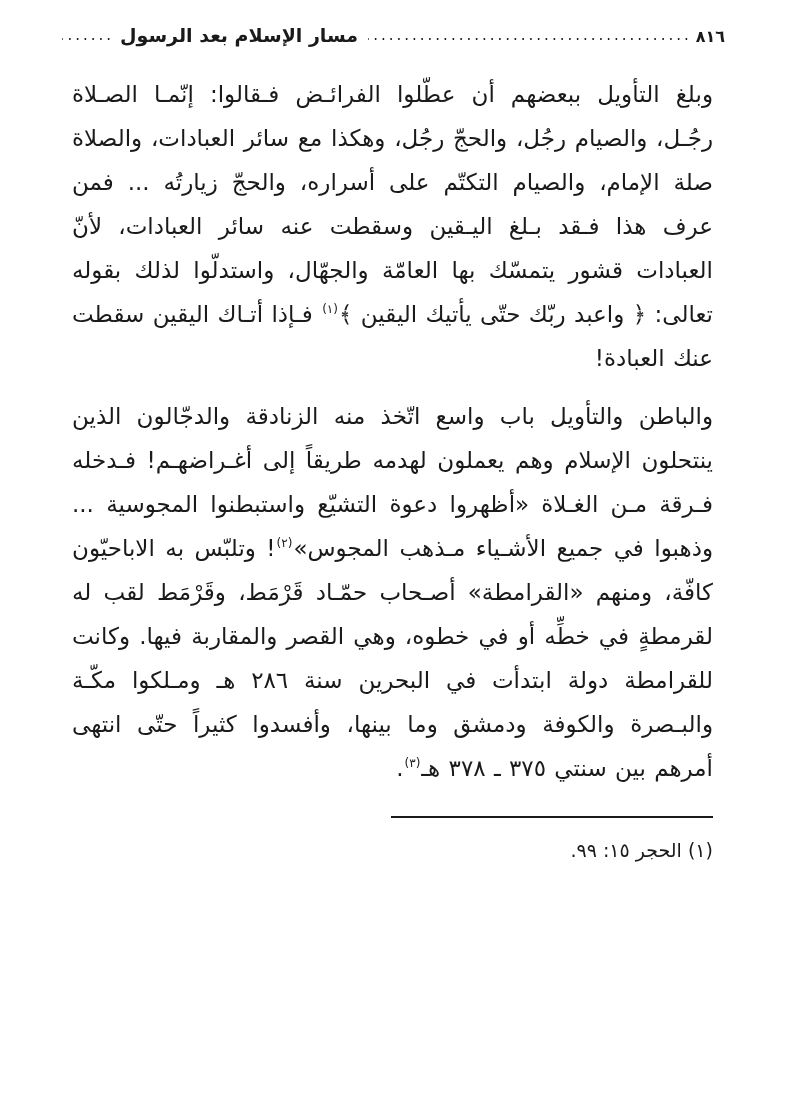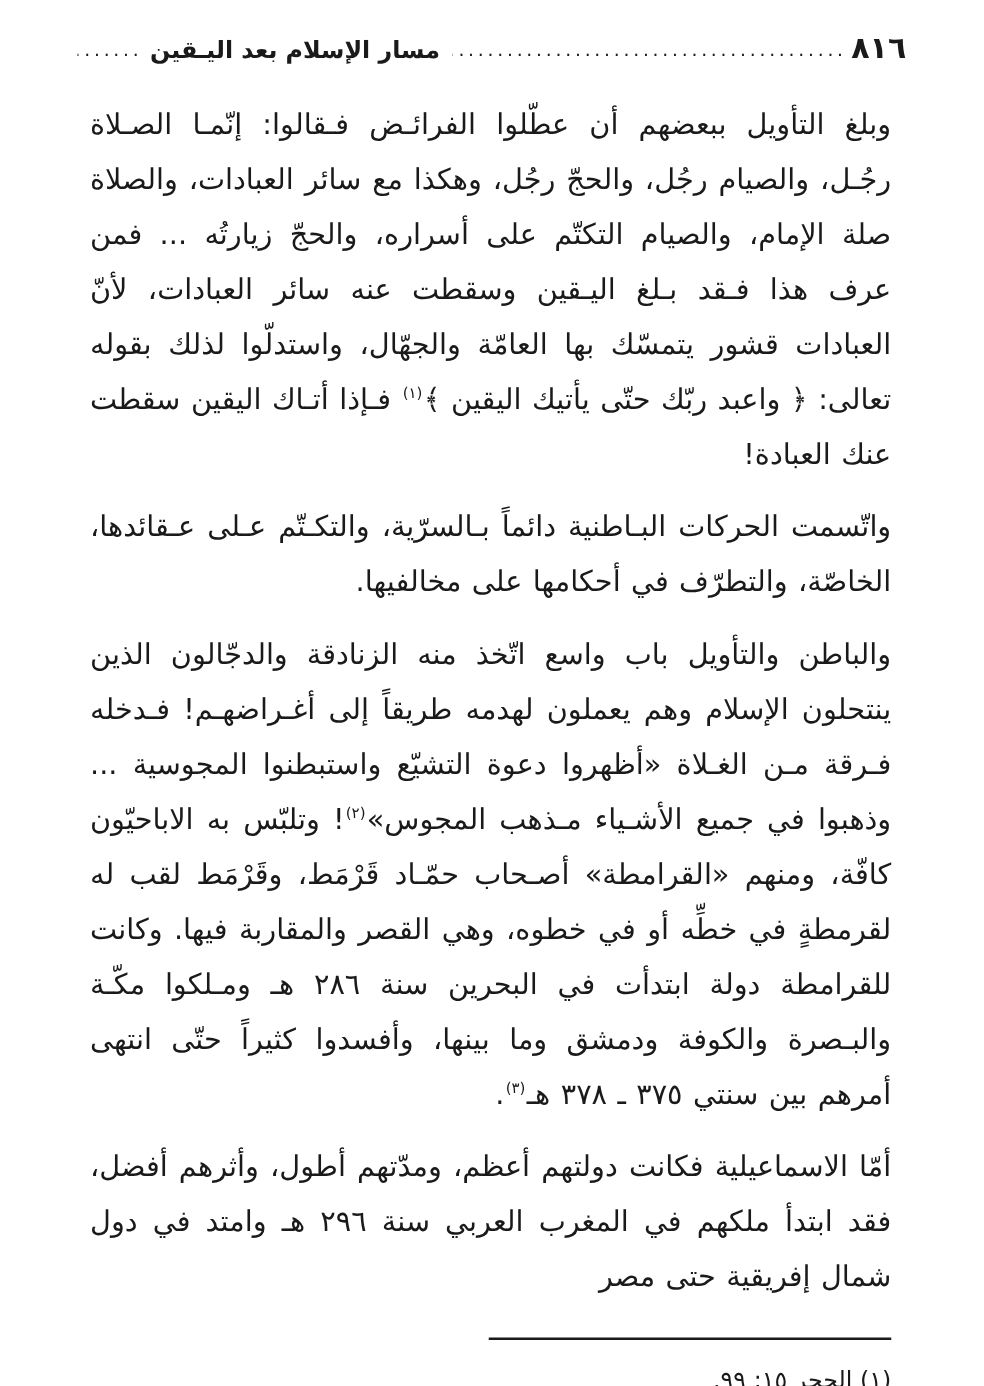--- a/index.html
+++ b/index.html
@@ -25,21 +25,21 @@
   
   .header {
     display: flex;
     align-items: baseline;
     font-weight: bold;
     font-size: 19px;
     margin: 0 2px 26px 2px;
     white-space: nowrap;
   }
   .page-number {
-    font-size: 24px;
+    font-size: 16px;
     letter-spacing: 1px;
     padding-left: 4px;
   }
   .leader {
     flex: 1 1 auto;
     overflow: hidden;
     font-weight: normal;
     font-size: 15px;
     letter-spacing: 3px;
     color: #1d1d1d;
@@ -98,41 +98,35 @@
   }
 </style>
 </head>
 <body>
 
 <div class="page">
 
   <div class="header">
     <span class="page-number">٨١٦</span>
     <span class="leader">......................................................................</span>
-    <span class="header-title">مسار الإسلام بعد اليـقين</span>
+    <span class="header-title">مسار الإسلام بعد الرسول</span>
     <span class="leader-left">........</span>
   </div>
 
   <div class="body-text">
 
     <p class="para">
       <span>وبلغ التأويل ببعضهم أن عطّلوا الفرائـض فـقالوا: إنّمـا الصـلاة رجُـل، والصيام رجُل، والحجّ رجُل، وهكذا مع سائر العبادات، والصلاة صلة الإمام، والصيام التكتّم على أسراره، والحجّ زيارتُه ... فمن عرف هذا فـقد بـلغ اليـقين وسقطت عنه سائر العبادات، لأنّ العبادات قشور يتمسّك بها العامّة والجهّال، واستدلّوا لذلك بقوله تعالى: </span><span class="quran">﴿ واعبد ربّك حتّى يأتيك اليقين ﴾</span><sup class="fn-mark">(١)</sup><span> فـإذا أتـاك اليقين سقطت عنك العبادة!</span>
     </p>
 
-    <p class="para">
-      <span>واتّسمت الحركات البـاطنية دائماً بـالسرّية، والتكـتّم عـلى عـقائدها، الخاصّة، والتطرّف في أحكامها على مخالفيها.</span>
-    </p>
 
     <p class="para">
       <span>والباطن والتأويل باب واسع اتّخذ منه الزنادقة والدجّالون الذين ينتحلون الإسلام وهم يعملون لهدمه طريقاً إلى أغـراضهـم! فـدخله فـرقة مـن الغـلاة «أظهروا دعوة التشيّع واستبطنوا المجوسية ... وذهبوا في جميع الأشـياء مـذهب المجوس»</span><sup class="fn-mark">(٢)</sup><span>! وتلبّس به الاباحيّون كافّة، ومنهم «القرامطة» أصـحاب حمّـاد قَرْمَط، وقَرْمَط لقب له لقرمطةٍ في خطِّه أو في خطوه، وهي القصر والمقاربة فيها. وكانت للقرامطة دولة ابتدأت في البحرين سنة ٢٨٦ هـ ومـلكوا مكّـة والبـصرة والكوفة ودمشق وما بينها، وأفسدوا كثيراً حتّى انتهى أمرهم بين سنتي ٣٧٥ ـ ٣٧٨ هـ</span><sup class="fn-mark">(٣)</sup><span>.</span>
     </p>
 
-    <p class="para">
-      <span>أمّا الاسماعيلية فكانت دولتهم أعظم، ومدّتهم أطول، وأثرهم أفضل، فقد ابتدأ ملكهم في المغرب العربي سنة ٢٩٦ هـ وامتد في دول شمال إفريقية حتى مصر</span>
-    </p>
 
   </div>
 
   <div class="footnote-area">
     <div class="fn-rule"></div>
     <div class="footnote">(١) الحجر ١٥: ٩٩.</div>
 
   </div>
 
 </div>

